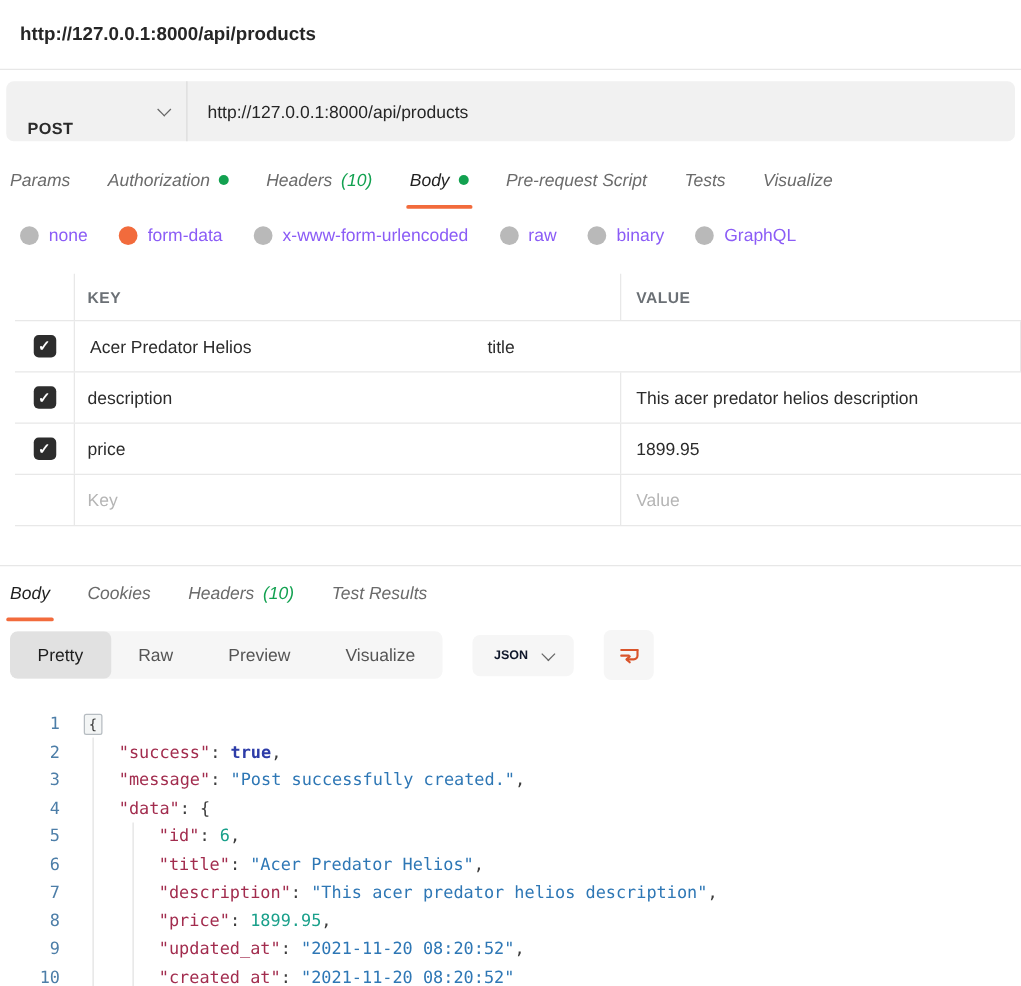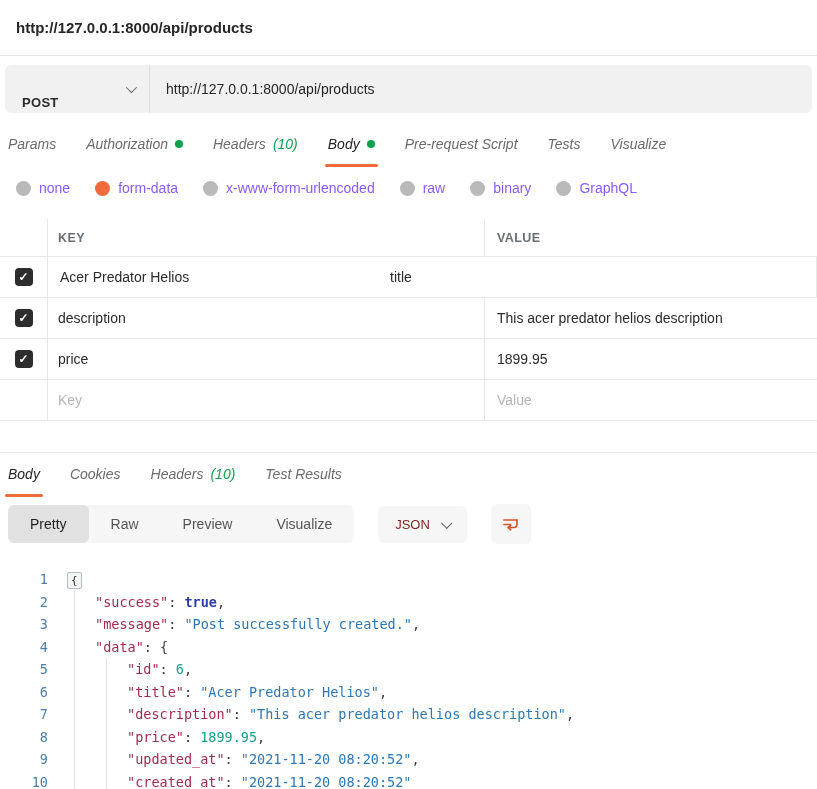--- a/index.html
+++ b/index.html
@@ -41,21 +41,21 @@
   .count{color:var(--green);}
 
   
   .radio-row{display:flex; align-items:center; gap:25px; padding:13px 16px 15px;}
   .radio-item{display:flex; align-items:center; gap:8px; cursor:pointer;
     font-size:14px; color:#8b5cf6;}
   .radio{width:15px; height:15px; border-radius:50%; background:#b9b9b9; flex:none;}
   .radio.selected{background:var(--accent);}
 
   
-  .ftable{margin-top:8px; width:100%;}
+  .ftable{margin-top:8px; width:100%;padding-left:12px;}
   .frow{display:flex; align-items:stretch; border-bottom:1px solid #e8e8e8;}
   .fcell{display:flex; align-items:center;}
   .c1{width:48px; flex:none; justify-content:center; border-right:1px solid #e8e8e8;}
   .c2{width:437px; flex:none; padding-left:10px; border-right:1px solid #e8e8e8;}
   .c3{flex:1; padding-left:12px;}
   .fhead{height:38px;}
   .fhead .fcell{font-size:12.5px; font-weight:700; letter-spacing:.4px; color:#6b7075;}
   .fdata{height:41px; font-size:14px; color:#2b2b2b;}
   .cbx{width:18px; height:18px; border-radius:4px; background:#2d2d2d; color:#fff;
     font-size:12px; font-weight:700; display:flex; align-items:center;
@@ -66,21 +66,21 @@
 
   
   .section-divider{margin-top:31px; border-top:1px solid #e7e7e7;}
   .resp-tabs{margin-top:0;}
   .toolbar{display:flex; align-items:center; gap:24px; margin:7px 0 0 8px;}
   .segs{display:inline-flex; background:#f6f6f6; border-radius:6px; overflow:hidden;}
   .seg{padding:11px 22px; font-size:14px; color:#555; cursor:pointer; border-radius:6px;}
   .seg.active{background:#e1e1e1; color:#1d1d1d;}
   .json-btn{display:inline-flex; align-items:center; gap:12px; background:#f6f6f6;
     border-radius:6px; padding:11px 17px; cursor:pointer;}
-  .json-btn .fmt{font-size:13px; font-weight:400; color:#7f1d1d;}
+  .json-btn .fmt{font-size:10px; font-weight:700; color:#0f172a;}
   .json-btn .chev{transform:rotate(45deg) translateY(-1px);}
   .icon-btn{width:40px; height:40px; background:#f6f6f6; border-radius:6px;
     display:flex; align-items:center; justify-content:center; cursor:pointer;}
 
   
   .code-wrap{position:relative; margin-top:12px; padding-top:12px;
     font-family:"DejaVu Sans Mono", monospace; font-size:13.5px;}
   .code-line{display:flex; line-height:22.5px; white-space:pre;}
   .ln{width:48px; flex:none; text-align:right; color:var(--ln-color); user-select:none;}
   .code-text{margin-left:23px;}

